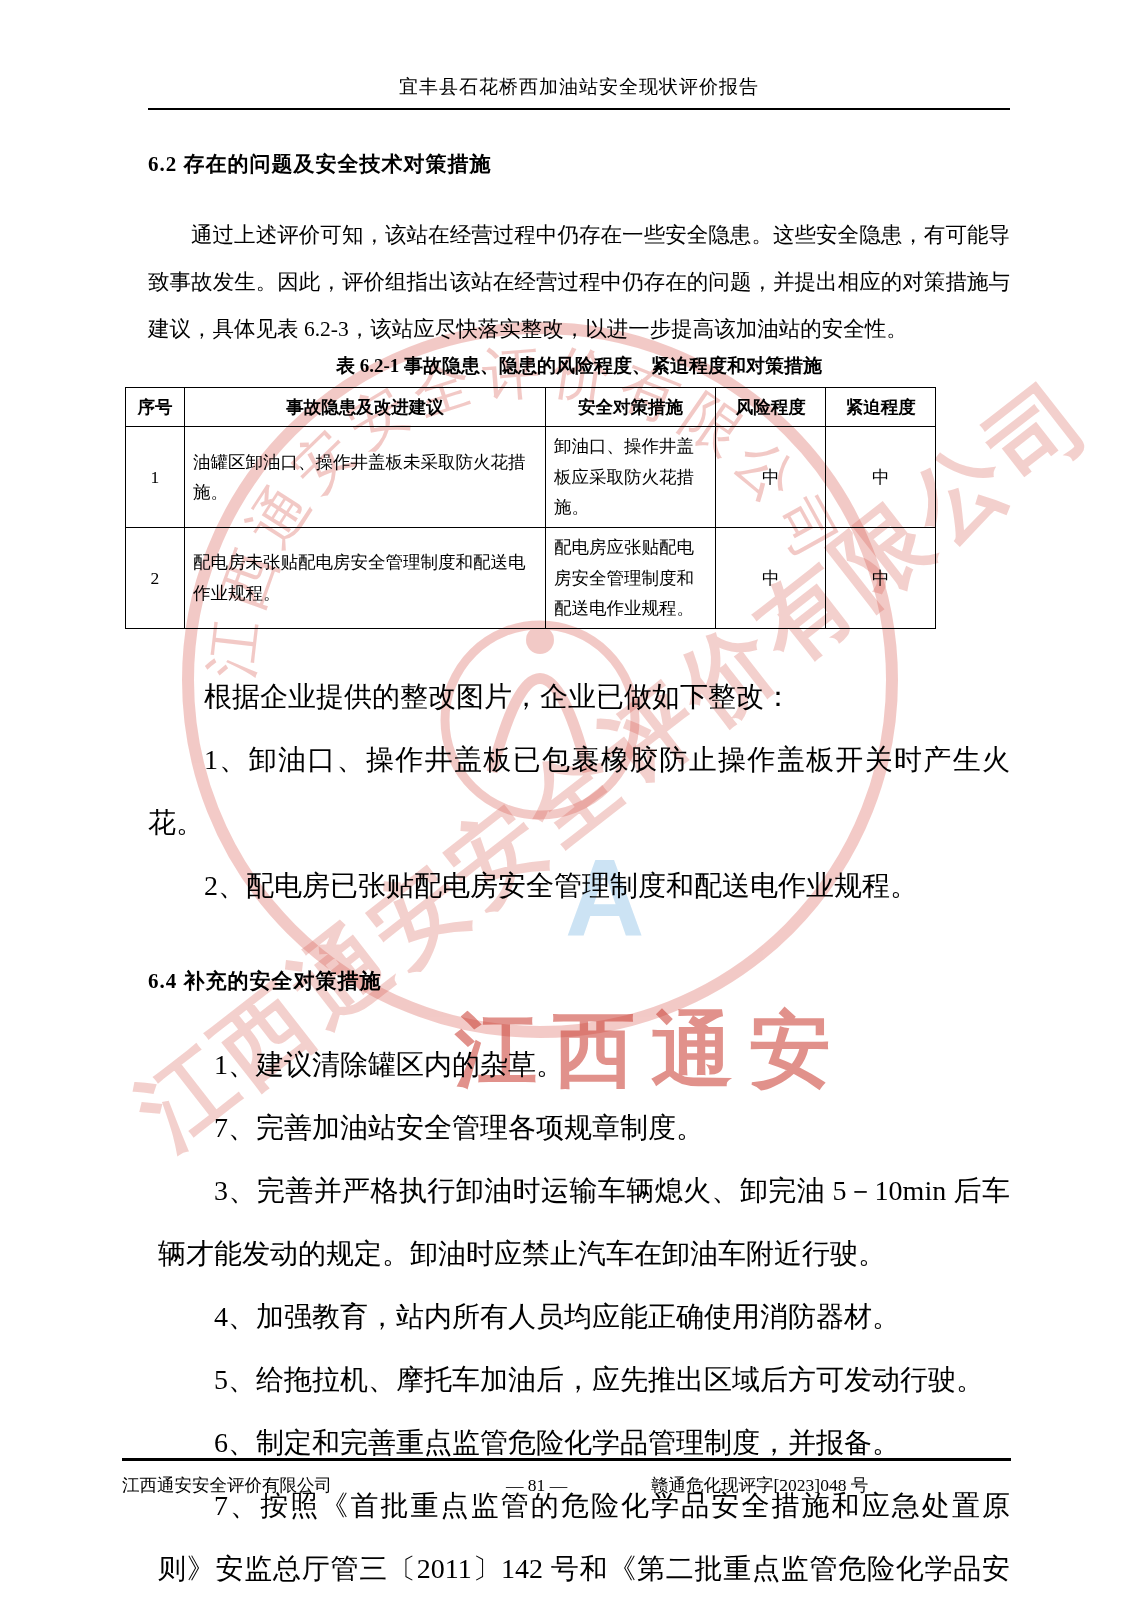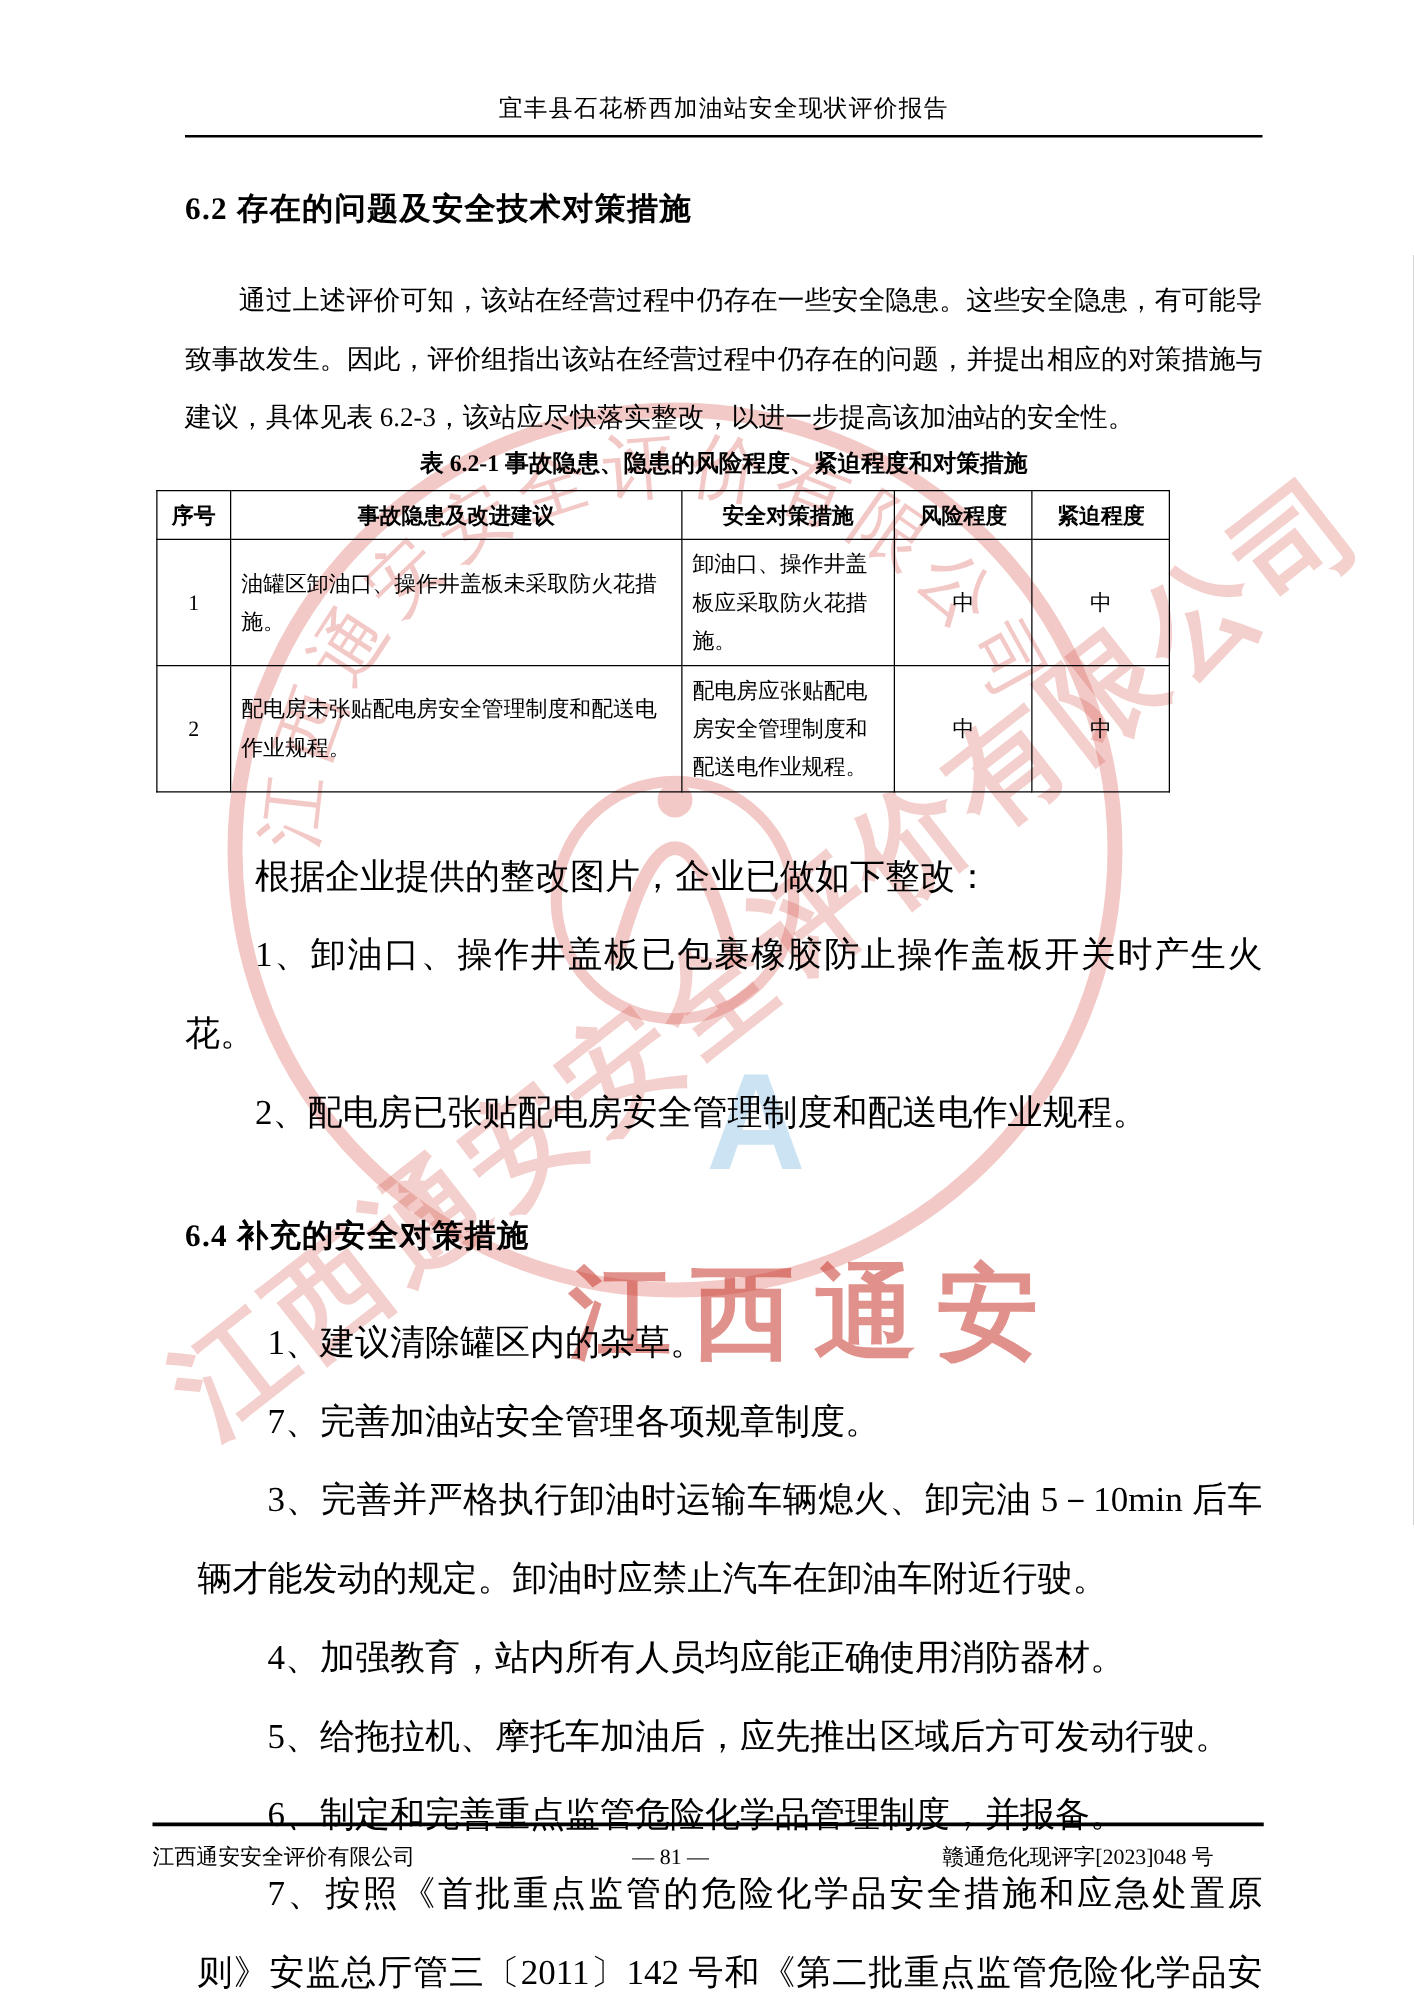--- a/index.html
+++ b/index.html
@@ -26,21 +26,21 @@
   }
   .doc-header {
     padding-top: 74px;
     padding-bottom: 8px;
     border-bottom: 2px solid #000;
     text-align: center;
     font-size: 19px;
     letter-spacing: 1px;
   }
   h2.sec-heading {
-    font-size: 25px;
+    font-size: 21px;
     font-weight: bold;
     margin: 40px 0 0 0;
     letter-spacing: 1px;
   }
   .body-para {
     margin: 34px 0 0 0;
     font-size: 21.5px;
     line-height: 2.18;
     text-align: justify;
     text-indent: 2em;
@@ -88,21 +88,21 @@
     border-top: 3px solid #000;
     padding-top: 12px;
     display: flex;
     justify-content: space-between;
     align-items: baseline;
     font-size: 17.5px;
     z-index: 2;
   }
   .doc-footer .f-left  { width: 300px; text-align: left; }
   .doc-footer .f-center{ width: 200px; text-align: center; }
-  .doc-footer .f-right { width: 320px; text-align: right; padding-right: 40px; }
+  .doc-footer .f-right { width: 320px; padding-right: 40px; }
 </style>
 </head>
 <body>
 
 <div class="page">
 
   <div class="watermark">
     <svg width="1131" height="1600" viewBox="0 0 1131 1600" xmlns="http://www.w3.org/2000/svg">
 
       <g opacity="0.30">

